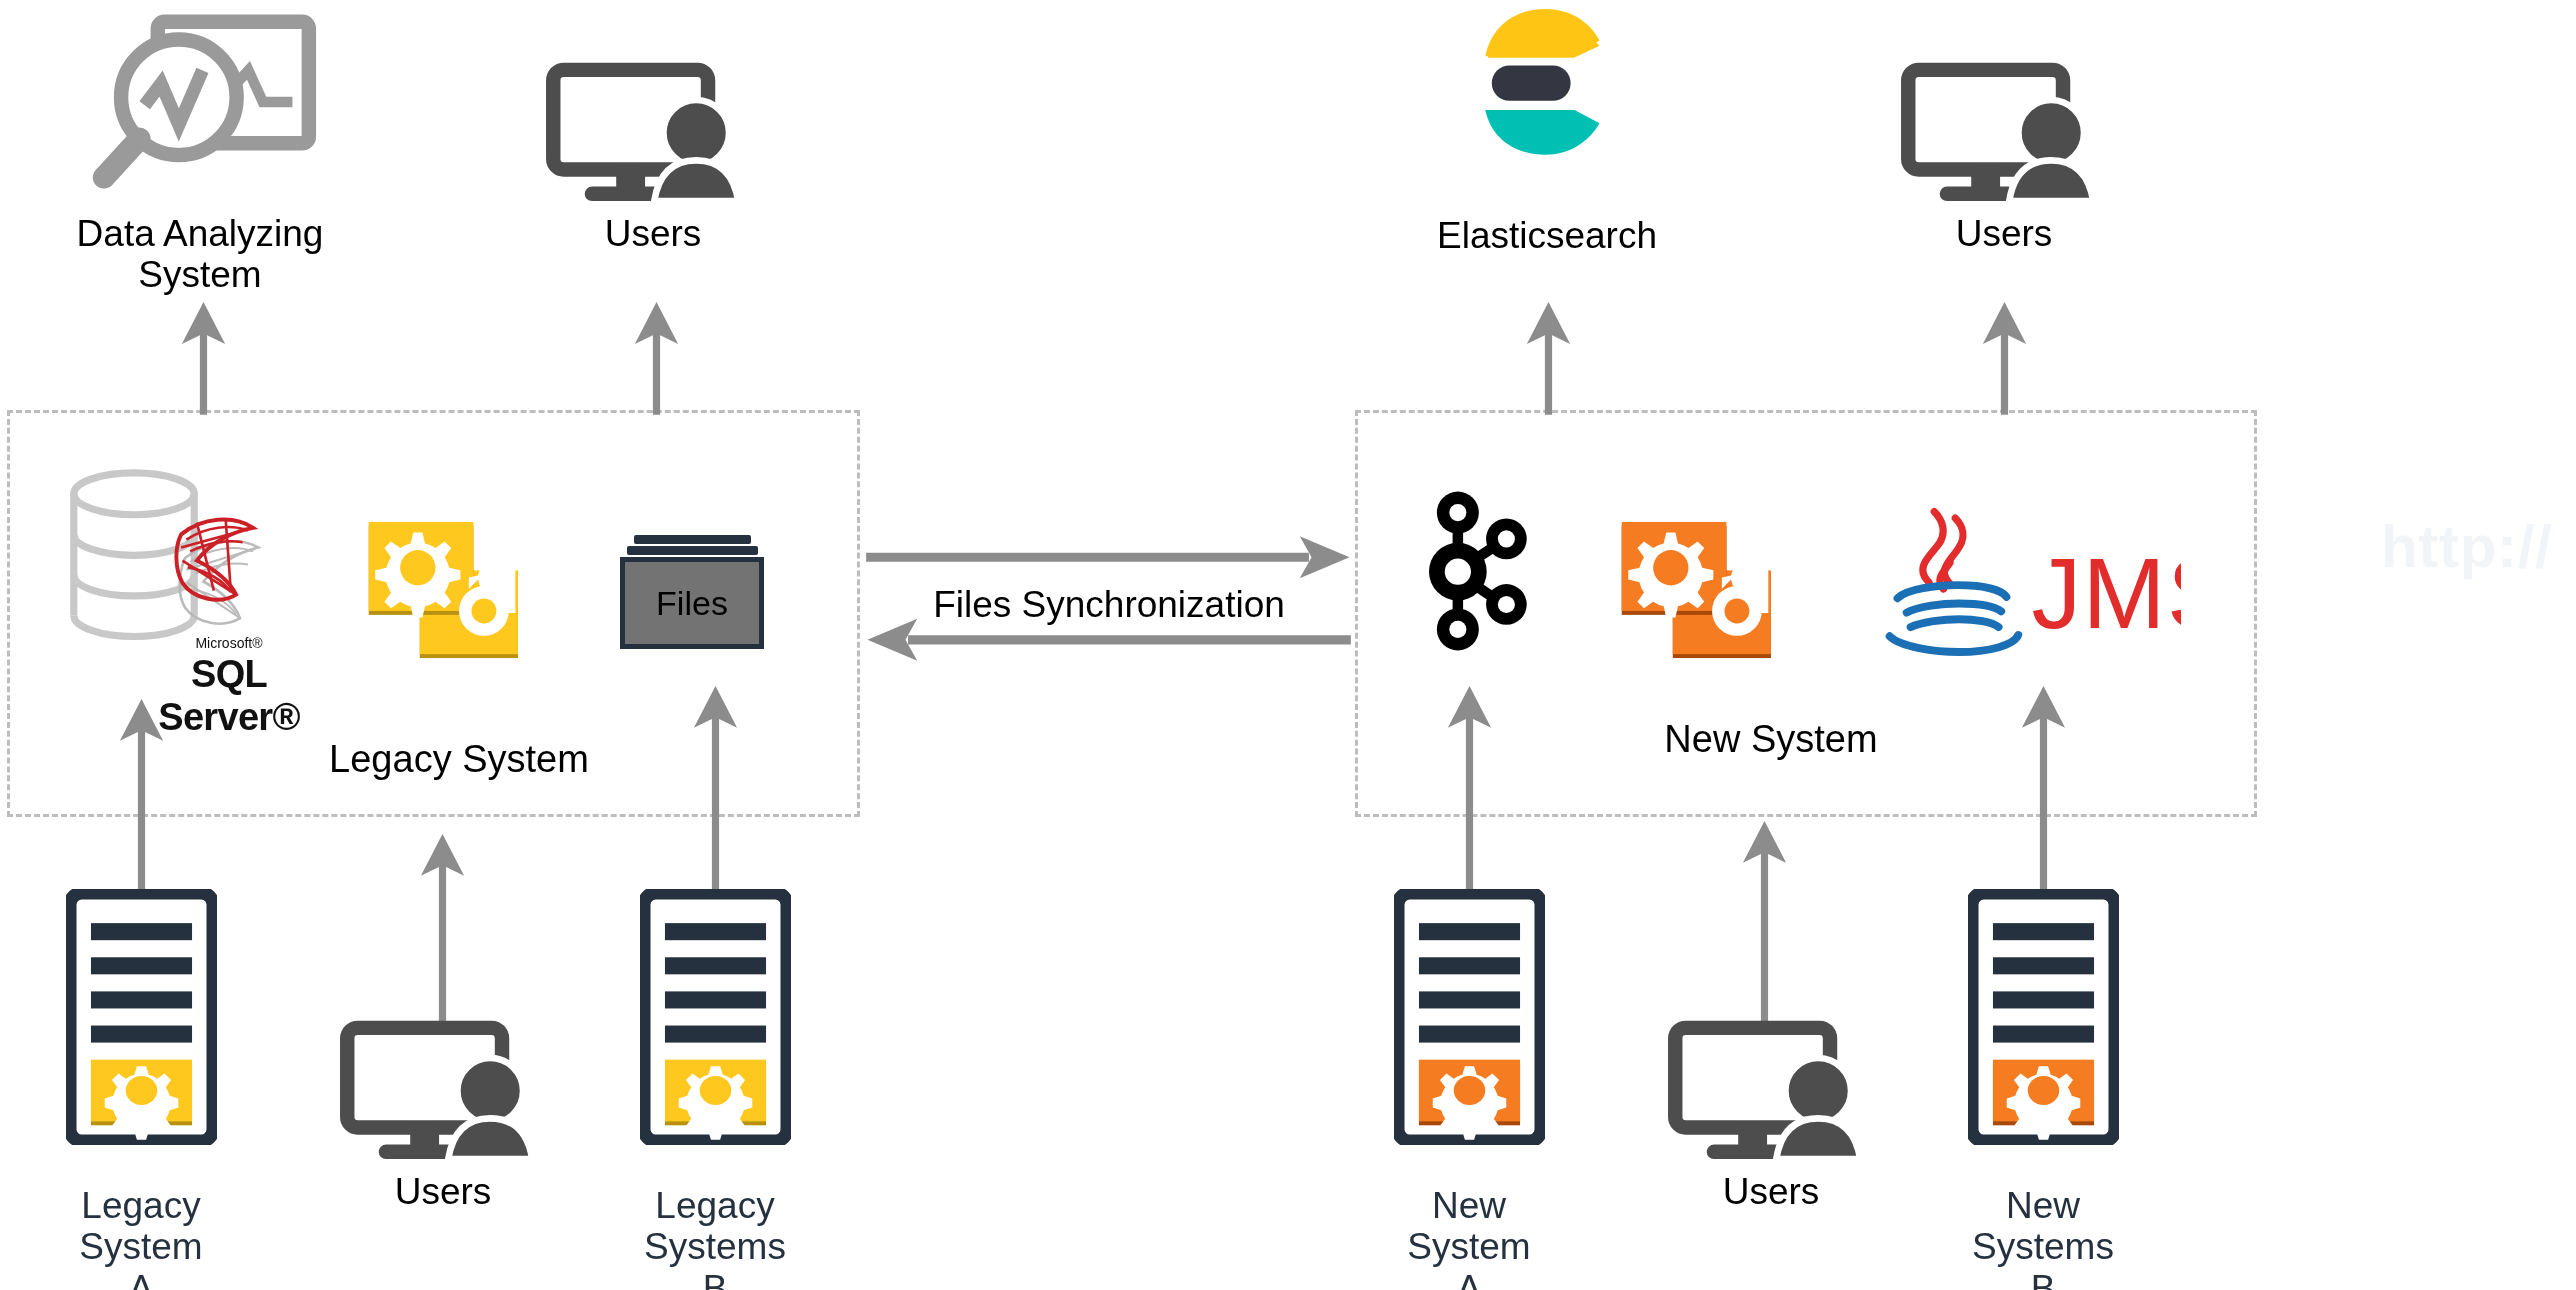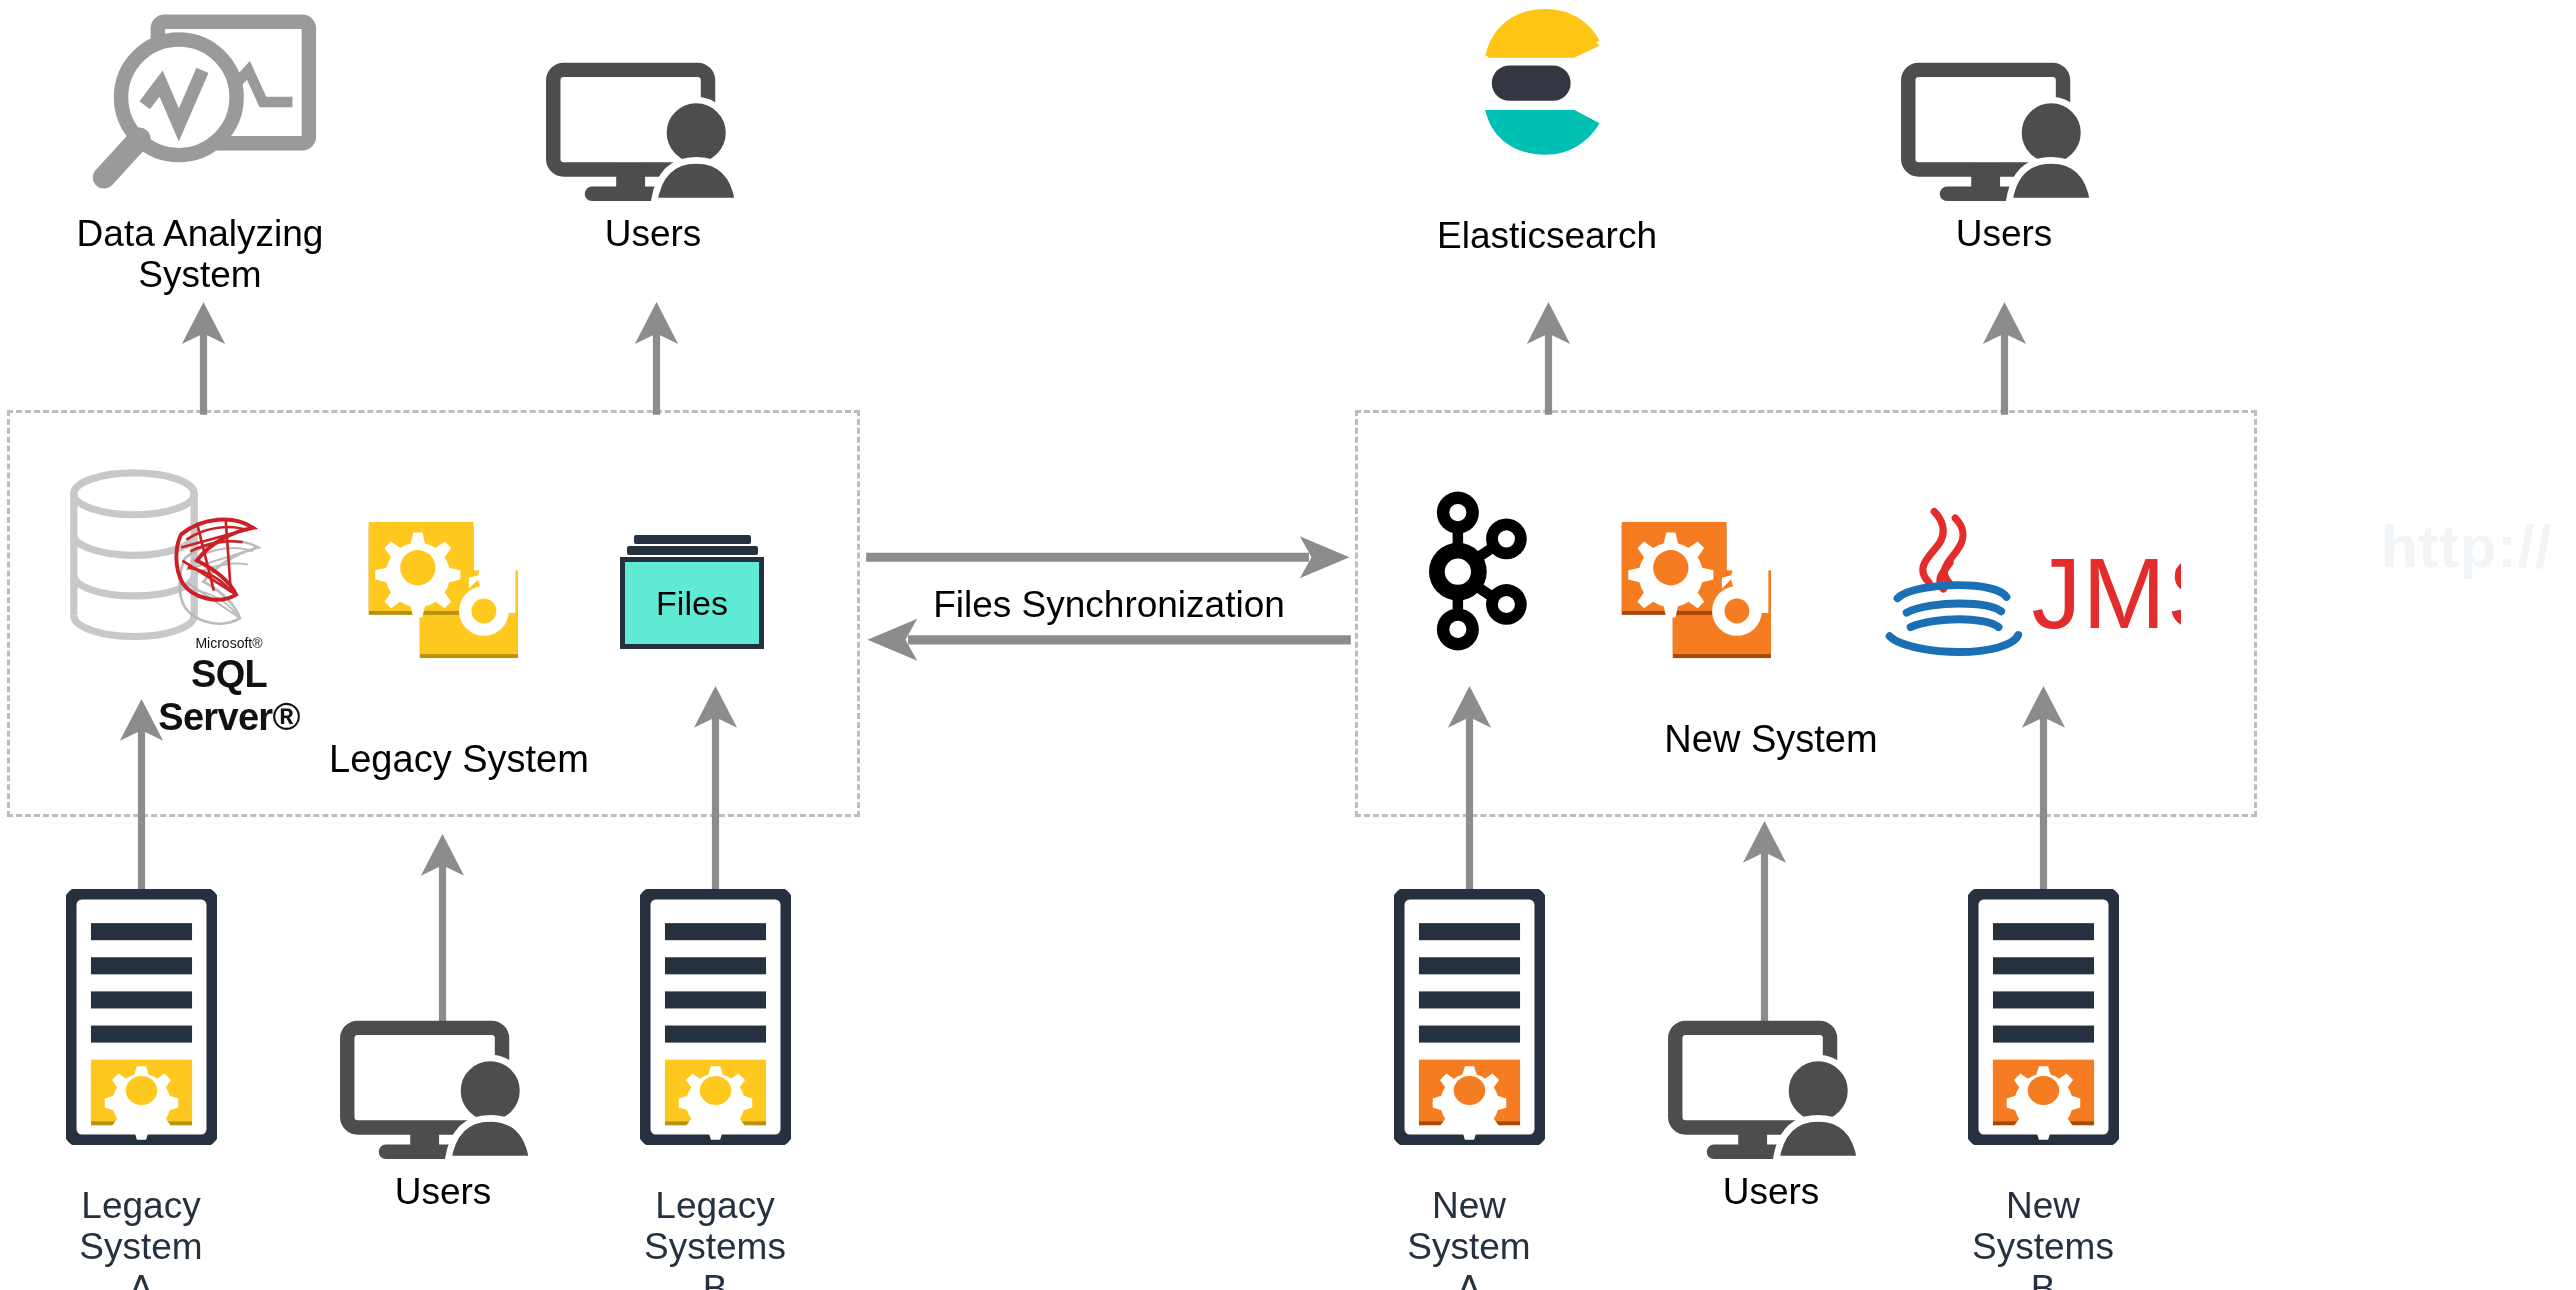--- a/index.html
+++ b/index.html
@@ -52,21 +52,21 @@
     font-weight:700;
     user-select:none;
   }
 
   
   .files-card{position:absolute;}
   .files-bar{position:absolute;background:#26313f;border-radius:2px;}
   .files-body{
     position:absolute;
     border:5.9px solid #26313f;
-    background:#5eead4;
+    background:#737373;
     box-sizing:border-box;
     display:flex;align-items:center;justify-content:center;
   }
   .files-text{font-size:34px;color:#000;}
 
   
   .gearpair{position:absolute;}
 </style>
 </head>
 <body>

